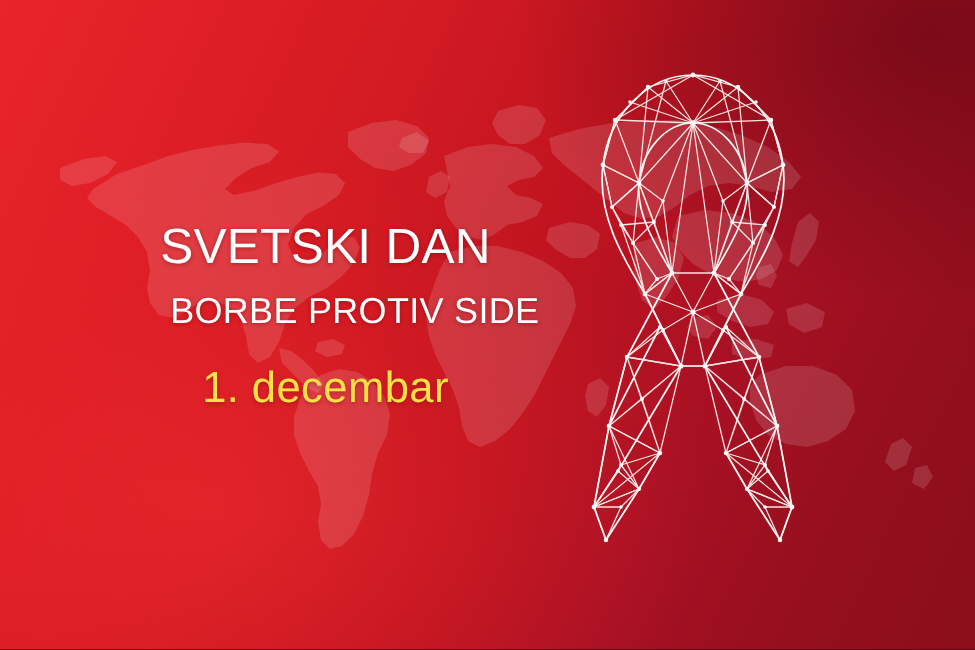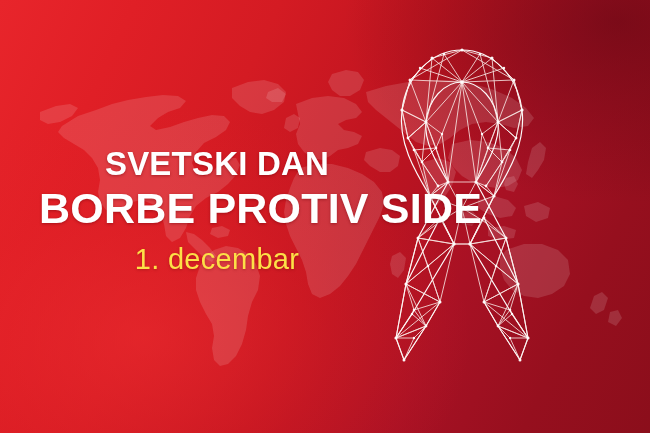--- a/index.html
+++ b/index.html
@@ -87,30 +87,30 @@
   
   .text-block {
     position: absolute;
     left: 0;
     top: 142px;
     width: 434px;
     text-align: center;
   }
   .headline {
     color: #ffffff;
-    font-weight: bold;
+    font-weight: normal;
     font-size: 33px;
     line-height: 44px;
     letter-spacing: 0.2px;
     margin: 0;
     white-space: nowrap;
     text-shadow: 0 1px 3px rgba(105,5,12,0.45);
   }
   .headline.line2 {
-    font-size: 43px;
+    font-size: 24px;
     padding-left: 39px;
   }
   .subline {
     color: #fde047;
     font-weight: normal;
     font-size: 29px;
     line-height: 40px;
     margin: 9px 0 0 0;
     letter-spacing: 0.3px;
     white-space: nowrap;

